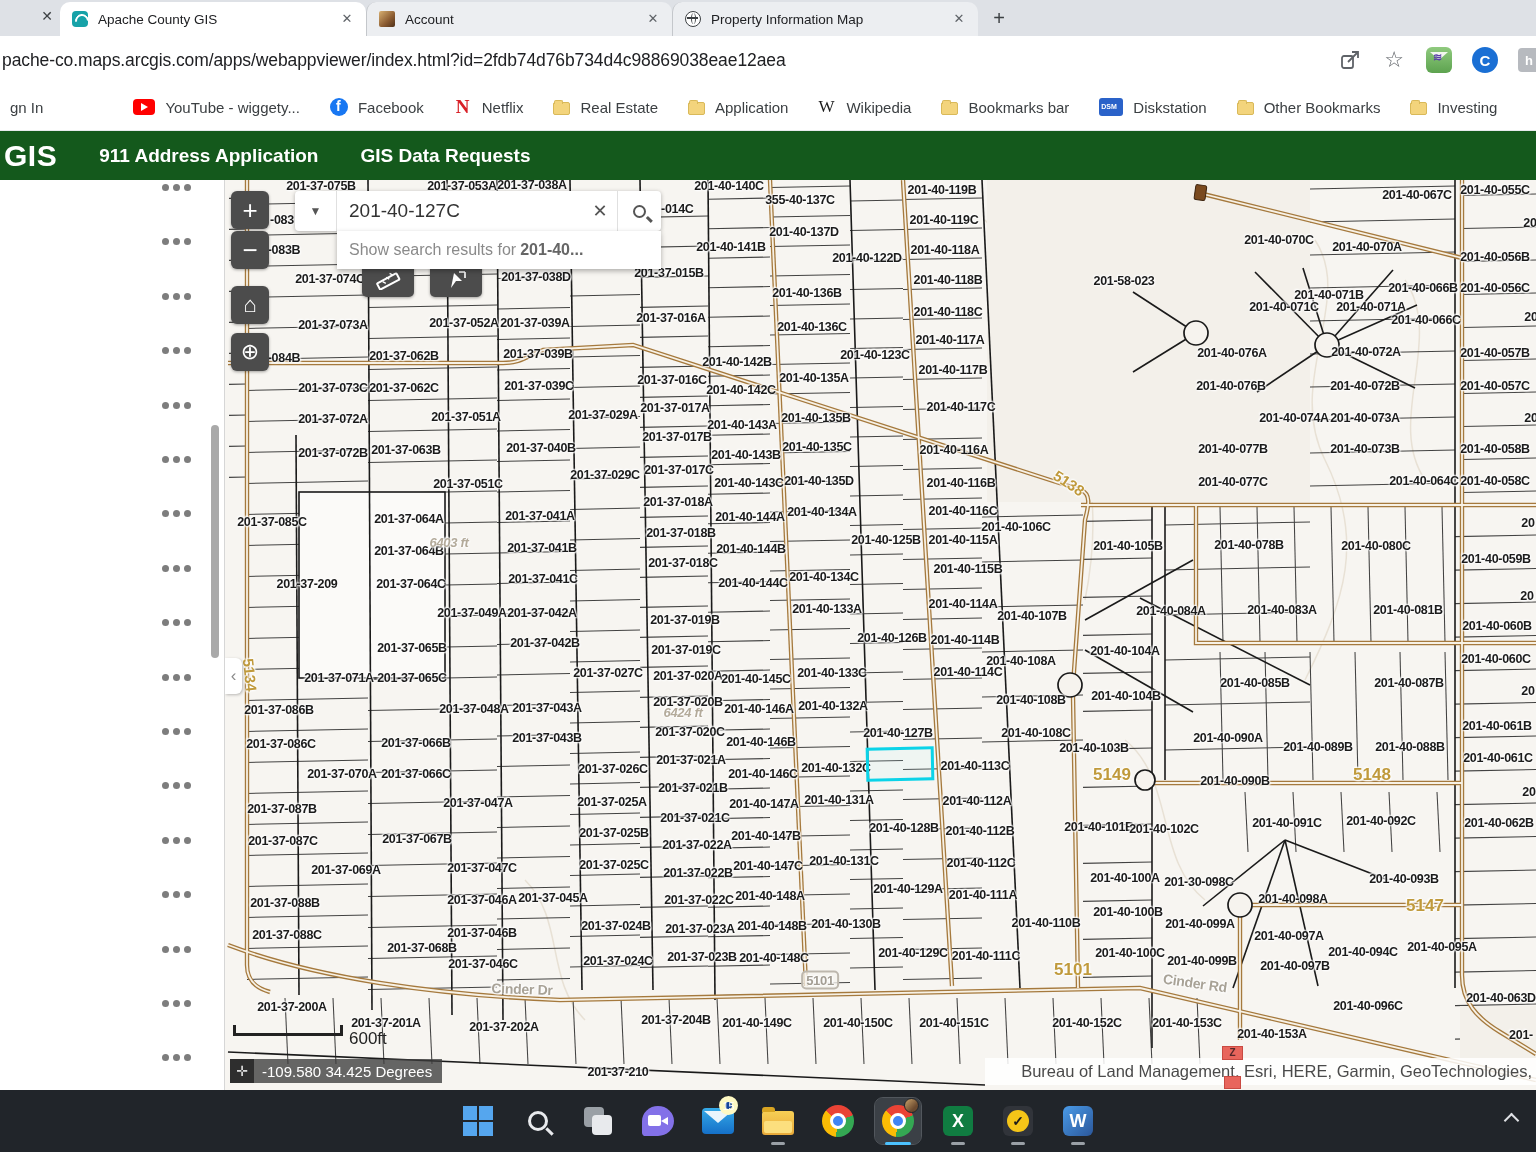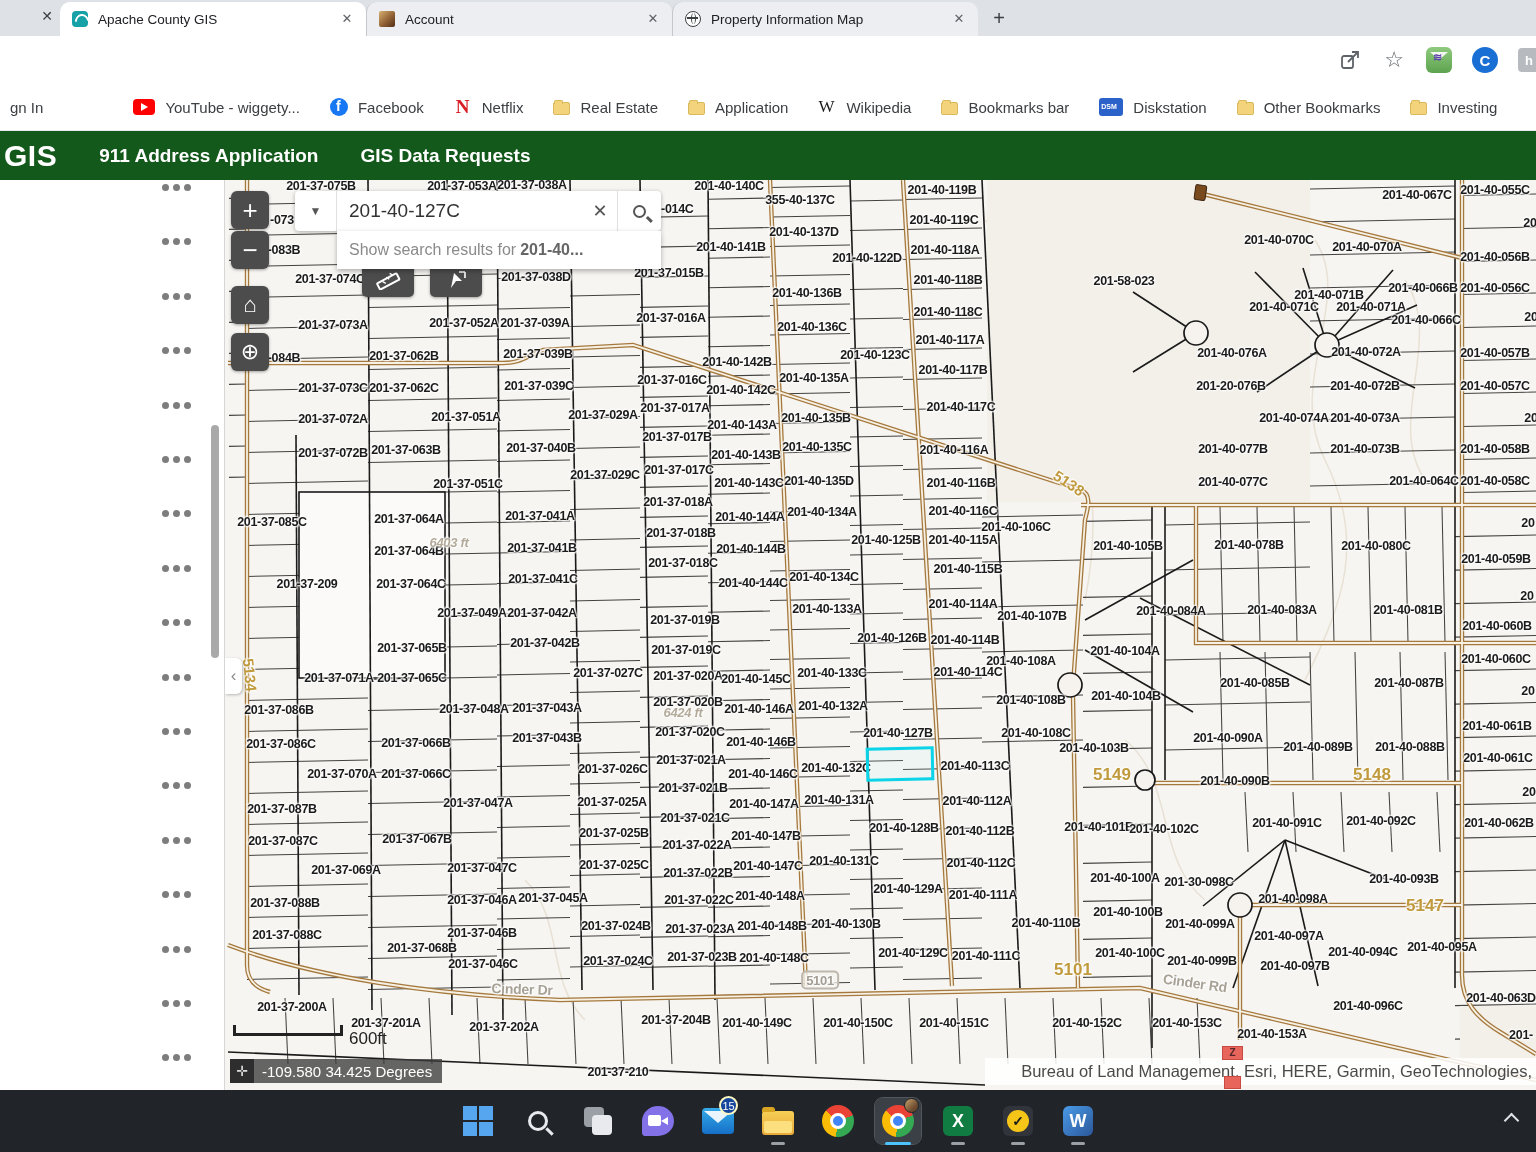--- a/index.html
+++ b/index.html
@@ -86,21 +86,21 @@
   #coordbox{position:absolute;left:5px;top:879px;height:24px;background:rgba(60,60,60,.78);display:flex;align-items:center;color:#fff;font-size:15px;padding-right:10px;}
   #coordbox .cicon{width:24px;height:24px;background:rgba(40,40,40,.9);color:#ddd;display:flex;align-items:center;justify-content:center;font-size:14px;margin-right:8px;}
   #attrib{position:absolute;right:0;top:878px;width:551px;height:27px;background:rgba(255,255,255,.85);color:#4a4a4a;font-size:16.5px;text-align:right;line-height:27px;padding-right:4px;white-space:nowrap;}
   .redmark{position:absolute;background:#e8655c;border:1px solid #c94a42;color:#55272a;font-weight:bold;font-size:10px;text-align:center;line-height:12px;}
   
   #taskbar{position:absolute;left:0;top:1090px;width:1536px;height:62px;background:#21252a;}
   .tk{position:absolute;top:8px;width:46px;height:46px;display:flex;align-items:center;justify-content:center;border-radius:8px;}
   .tk.activebox{background:#3b4046;outline:1px solid #52575d;}
   .pill{position:absolute;top:50px;width:14px;height:3px;border-radius:2px;background:#9aa0a6;}
   .pill.blue{width:26px;background:#4cc2ff;}
-  .badge{position:absolute;width:19px;height:19px;border-radius:50%;background:#16459c;color:#fff;font-size:11px;display:flex;align-items:center;justify-content:center;border:2px solid #fef9c3;}
+  .badge{position:absolute;width:19px;height:19px;border-radius:50%;background:#16459c;color:#fff;font-size:11px;display:flex;align-items:center;justify-content:center;border:6px solid #fef9c3;}
   .ic-start{width:30px;height:30px;display:grid;grid-template-columns:14px 14px;grid-gap:2px;}
   .ic-start i{background:#55a6ee;width:14px;height:14px;}
   .ic-search{width:20px;height:20px;border:3px solid #e8eaed;border-radius:50%;position:relative;}
   .ic-search:after{content:"";position:absolute;left:14px;top:16px;width:9px;height:3px;background:#e8eaed;transform:rotate(45deg);}
   .ic-task{position:relative;width:28px;height:28px;}
   .ic-task:before{content:"";position:absolute;left:0;top:0;width:20px;height:20px;background:#9aa0a6;border-radius:4px;}
   .ic-task:after{content:"";position:absolute;left:8px;top:8px;width:20px;height:20px;background:#e8eaed;border-radius:4px;}
   .ic-chat{width:32px;height:30px;background:#8371e8;border-radius:50% 50% 50% 12%;position:relative;}
   .ic-chat:before{content:"";position:absolute;left:6px;top:9px;width:13px;height:11px;background:#fff;border-radius:2px;}
   .ic-chat:after{content:"";position:absolute;left:19px;top:11px;border-top:4px solid transparent;border-bottom:4px solid transparent;border-right:7px solid #fff;}
@@ -139,20 +139,21 @@
       <div class="tab inactive">
         <span class="tabicon globe-icon"></span>
         <span class="title">Property Information Map</span>
         <span class="tclose">✕</span>
       </div>
     </div>
   <div id="newtab">+</div>
 </div>
 
 <div id="urlrow">
+  <span id="urltext">pache-co.maps.arcgis.com/apps/webappviewer/index.html?id=2fdb74d76b734d4c98869038eae12aea</span>
   <div id="urlicons">
     <span class="uicon">
       <svg width="22" height="22" viewBox="0 0 22 22">
           <rect x="3" y="7" width="11" height="12" rx="2" fill="none" stroke="#5f6368" stroke-width="1.8"></rect>
           <path d="M9 13 L19 3 M13 3 h6 v6" fill="none" stroke="#5f6368" stroke-width="1.8"></path>
         </svg>
     </span>
     <span class="uicon" style="font-size:22px;">☆</span>
     <span class="ext-green"></span>
     <span class="circle-blue">C</span>
@@ -741,21 +742,21 @@
   </svg>
 
   <div id="labels">
       <div class="ml " style="left: 96px; top: 6px; transform: translate(-50%, -50%);">201-37-075B</div>
       <div class="ml " style="left: 237px; top: 6px; transform: translate(-50%, -50%);">201-37-053A</div>
       <div class="ml " style="left: 307px; top: 5px; transform: translate(-50%, -50%);">201-37-038A</div>
       <div class="ml " style="left: 504px; top: 6px; transform: translate(-50%, -50%);">201-40-140C</div>
       <div class="ml " style="left: 717px; top: 10px; transform: translate(-50%, -50%);">201-40-119B</div>
       <div class="ml " style="left: 1192px; top: 15px; transform: translate(-50%, -50%);">201-40-067C</div>
       <div class="ml " style="left: 1270px; top: 10px; transform: translate(-50%, -50%);">201-40-055C</div>
-      <div class="ml " style="left: 57px; top: 40px; transform: translate(-50%, -50%);">-073</div>
+      <div class="ml " style="left: 57px; top: 40px; transform: translate(-50%, -50%);">-083</div>
       <div class="ml " style="left: 59px; top: 70px; transform: translate(-50%, -50%);">-083B</div>
       <div class="ml " style="left: 59px; top: 178px; transform: translate(-50%, -50%);">-084B</div>
       <div class="ml " style="left: 397px; top: 63px; transform: translate(-50%, -50%);">1C</div>
       <div class="ml " style="left: 449px; top: 29px; transform: translate(-50%, -50%);">7-014C</div>
       <div class="ml " style="left: 105px; top: 99px; transform: translate(-50%, -50%);">201-37-074C</div>
       <div class="ml " style="left: 311px; top: 97px; transform: translate(-50%, -50%);">201-37-038D</div>
       <div class="ml " style="left: 444px; top: 93px; transform: translate(-50%, -50%);">201-37-015B</div>
       <div class="ml " style="left: 575px; top: 20px; transform: translate(-50%, -50%);">355-40-137C</div>
       <div class="ml " style="left: 719px; top: 40px; transform: translate(-50%, -50%);">201-40-119C</div>
       <div class="ml " style="left: 579px; top: 52px; transform: translate(-50%, -50%);">201-40-137D</div>
@@ -918,21 +919,21 @@
       <div class="ml " style="left: 1270px; top: 77px; transform: translate(-50%, -50%);">201-40-056B</div>
       <div class="ml " style="left: 1104px; top: 115px; transform: translate(-50%, -50%);">201-40-071B</div>
       <div class="ml " style="left: 1198px; top: 108px; transform: translate(-50%, -50%);">201-40-066B</div>
       <div class="ml " style="left: 1270px; top: 108px; transform: translate(-50%, -50%);">201-40-056C</div>
       <div class="ml " style="left: 1059px; top: 127px; transform: translate(-50%, -50%);">201-40-071C</div>
       <div class="ml " style="left: 1146px; top: 127px; transform: translate(-50%, -50%);">201-40-071A</div>
       <div class="ml " style="left: 1201px; top: 140px; transform: translate(-50%, -50%);">201-40-066C</div>
       <div class="ml " style="left: 1007px; top: 173px; transform: translate(-50%, -50%);">201-40-076A</div>
       <div class="ml " style="left: 1141px; top: 172px; transform: translate(-50%, -50%);">201-40-072A</div>
       <div class="ml " style="left: 1270px; top: 173px; transform: translate(-50%, -50%);">201-40-057B</div>
-      <div class="ml " style="left: 1006px; top: 206px; transform: translate(-50%, -50%);">201-20-076B</div>
+      <div class="ml " style="left: 1006px; top: 206px; transform: translate(-50%, -50%);">201-40-076B</div>
       <div class="ml " style="left: 1140px; top: 206px; transform: translate(-50%, -50%);">201-40-072B</div>
       <div class="ml " style="left: 1270px; top: 206px; transform: translate(-50%, -50%);">201-40-057C</div>
       <div class="ml " style="left: 1069px; top: 238px; transform: translate(-50%, -50%);">201-40-074A</div>
       <div class="ml " style="left: 1140px; top: 238px; transform: translate(-50%, -50%);">201-40-073A</div>
       <div class="ml " style="left: 1008px; top: 269px; transform: translate(-50%, -50%);">201-40-077B</div>
       <div class="ml " style="left: 1140px; top: 269px; transform: translate(-50%, -50%);">201-40-073B</div>
       <div class="ml " style="left: 1270px; top: 269px; transform: translate(-50%, -50%);">201-40-058B</div>
       <div class="ml " style="left: 1008px; top: 302px; transform: translate(-50%, -50%);">201-40-077C</div>
       <div class="ml " style="left: 1199px; top: 301px; transform: translate(-50%, -50%);">201-40-064C</div>
       <div class="ml " style="left: 1270px; top: 301px; transform: translate(-50%, -50%);">201-40-058C</div>

